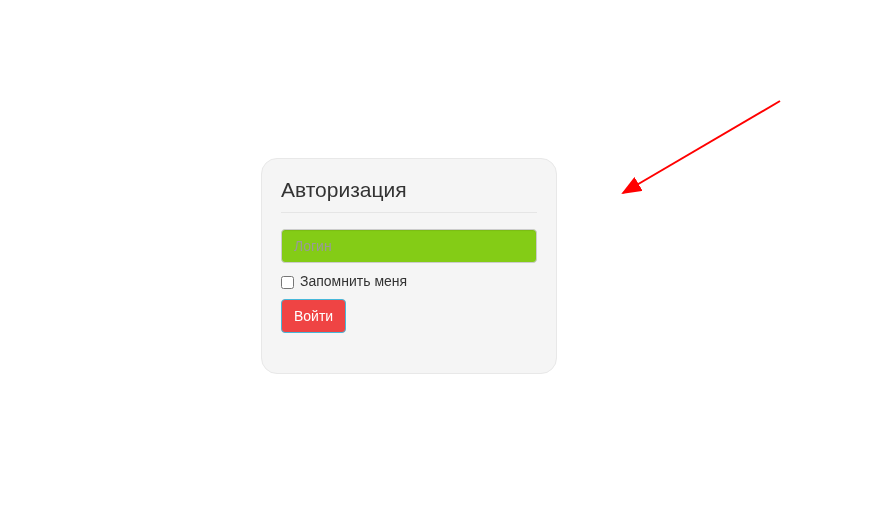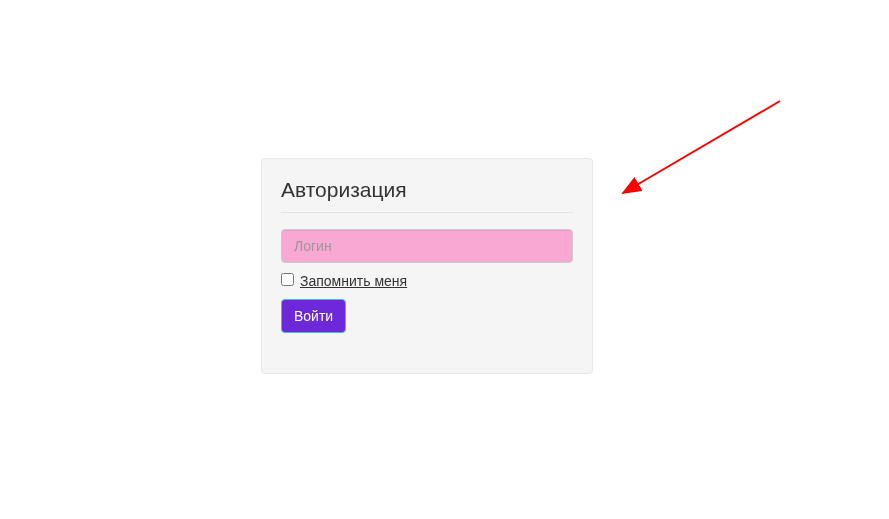--- a/index.html
+++ b/index.html
@@ -13,57 +13,56 @@
       color: #333;
       background: #fff;
       width: 889px;
       height: 519px;
       position: relative;
     }
     .login-panel {
       position: absolute;
       left: 261px;
       top: 158px;
-      width: 332px;
+      width: 296px;
       background: #f5f5f5;
       border: 1px solid #e8e8e8;
-      border-radius: 4px;
+      border-radius: 16px;
       padding: 19px 19px 40px 19px;
     }
     .panel-title {
       font-size: 21px;
       font-weight: 500;
       color: #333;
       padding-bottom: 10px;
       border-bottom: 1px solid #e5e5e5;
       margin-bottom: 16px;
     }
     .form-input {
       display: block;
       width: 100%;
       height: 34px;
       padding: 6px 12px;
       font-size: 14px;
       line-height: 1.42857143;
       color: #555;
-      background-color: #f9a8d4;
+      background-color: #84cc16;
       border: 1px solid #ccc;
       border-radius: 4px;
       margin-bottom: 10px;
       box-shadow: inset 0 1px 1px rgba(0,0,0,.075);
     }
     .form-input::placeholder {
       color: #999;
     }
     .checkbox-row {
       display: flex;
-      align-items: flex-start;
+      align-items: flex-end;
       margin-bottom: 10px;
       margin-top: 4px;
-      text-decoration: underline;
     }
     .checkbox-row input[type="checkbox"] {
       margin-right: 6px;
       width: 13px;
       height: 13px;
     }
     .checkbox-row label {
       font-size: 14px;
       color: #333;
       font-weight: normal;
@@ -74,21 +73,21 @@
       font-size: 14px;
       font-weight: 400;
       line-height: 1.42857143;
       text-align: center;
       white-space: nowrap;
       vertical-align: middle;
       cursor: pointer;
       border: 1px solid #46b8da;
       border-radius: 4px;
       color: #fff;
-      background-color: #6d28d9;
+      background-color: #ef4444;
     }
     .arrow-annotation {
       position: absolute;
       left: 615px;
       top: 95px;
       pointer-events: none;
     }
   </style>
 </head>
 <body>

